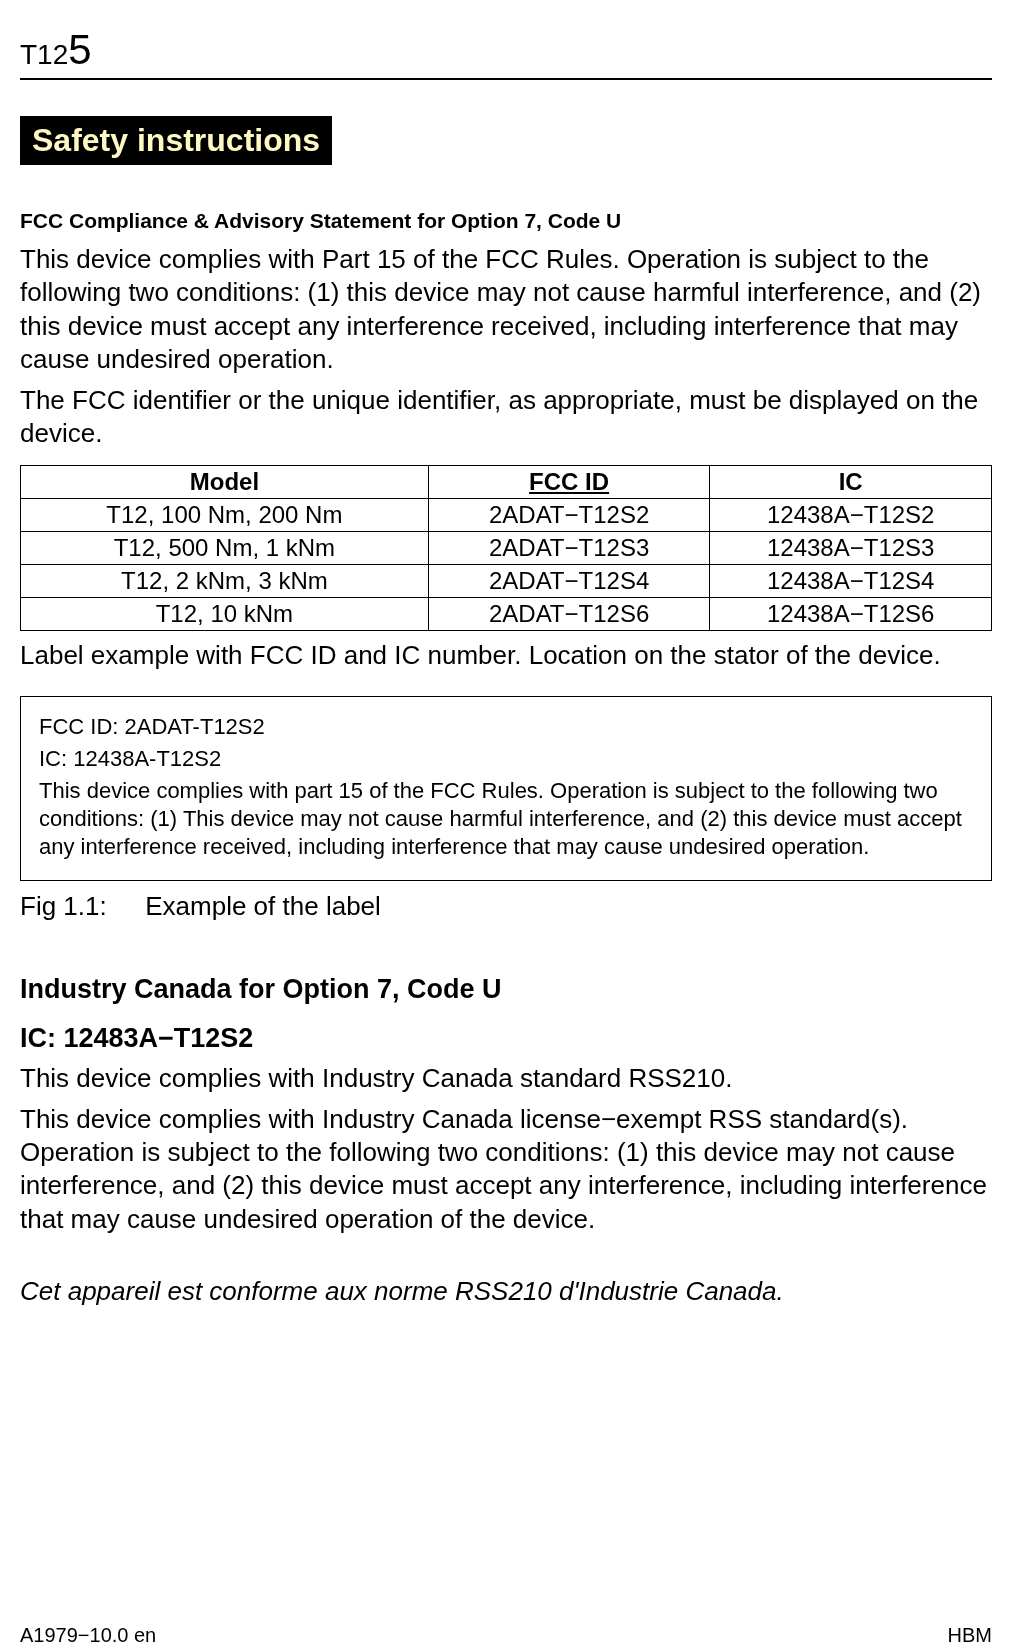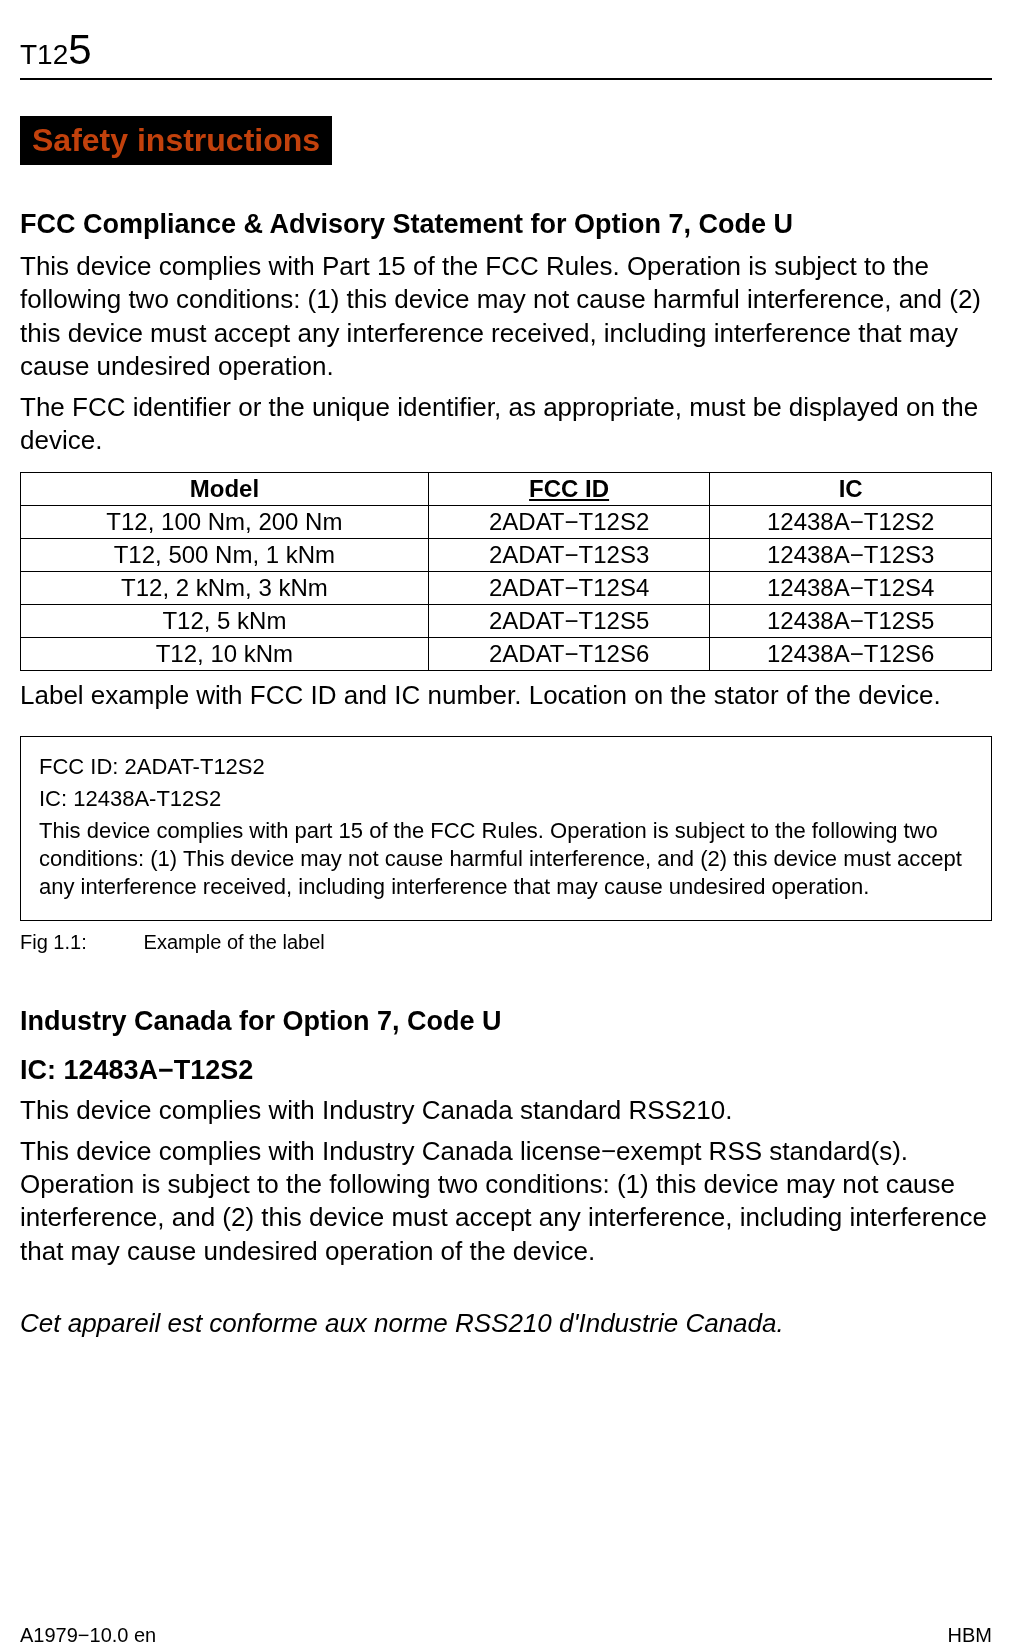--- a/index.html
+++ b/index.html
@@ -29,33 +29,33 @@
     .header-left {
       font-size: 28px;
       font-weight: normal;
     }
     .header-right {
       font-size: 42px;
       font-weight: normal;
     }
     .black-banner {
       background: #000;
-      color: #c2410c;
+      color: #fef9c3;
       font-size: 32px;
       font-weight: bold;
       padding: 6px 12px;
       margin-top: 18px;
       display: inline-block;
       width: auto;
     }
     .banner-wrap {
       margin-top: 18px;
     }
     .section-title {
-      font-size: 27px;
+      font-size: 21px;
       font-weight: bold;
       margin-top: 44px;
       margin-bottom: 10px;
     }
     .body-para {
       font-size: 26px;
       line-height: 1.28;
       margin-top: 8px;
       margin-bottom: 6px;
     }
@@ -84,21 +84,21 @@
       font-size: 22px;
       line-height: 1.28;
     }
     .label-box .label-line {
       margin-bottom: 4px;
     }
     .label-box .label-text {
       margin-top: 2px;
     }
     .fig-caption {
-      font-size: 20px;
+      font-size: 26px;
       margin-top: 10px;
     }
     .fig-caption .fig-num {
       display: inline-block;
       min-width: 118px;
     }
     .sub-heading {
       font-size: 27px;
       font-weight: bold;
       margin-top: 52px;
@@ -158,25 +158,20 @@
         <td>T12, 500 Nm, 1 kNm</td>
         <td>2ADAT−T12S3</td>
         <td>12438A−T12S3</td>
       </tr>
       <tr>
         <td>T12, 2 kNm, 3 kNm</td>
         <td>2ADAT−T12S4</td>
         <td>12438A−T12S4</td>
       </tr>
       <tr>
-        <td>T12, 5 kNm</td>
-        <td>2ADAT−T12S5</td>
-        <td>12438A−T12S5</td>
-      </tr>
-      <tr>
         <td>T12, 10 kNm</td>
         <td>2ADAT−T12S6</td>
         <td>12438A−T12S6</td>
       </tr>
     </tbody>
   </table>
 
   <p class="body-para">Label example with FCC ID and IC number. Location on the stator of the device.</p>
 
   <div class="label-box">

